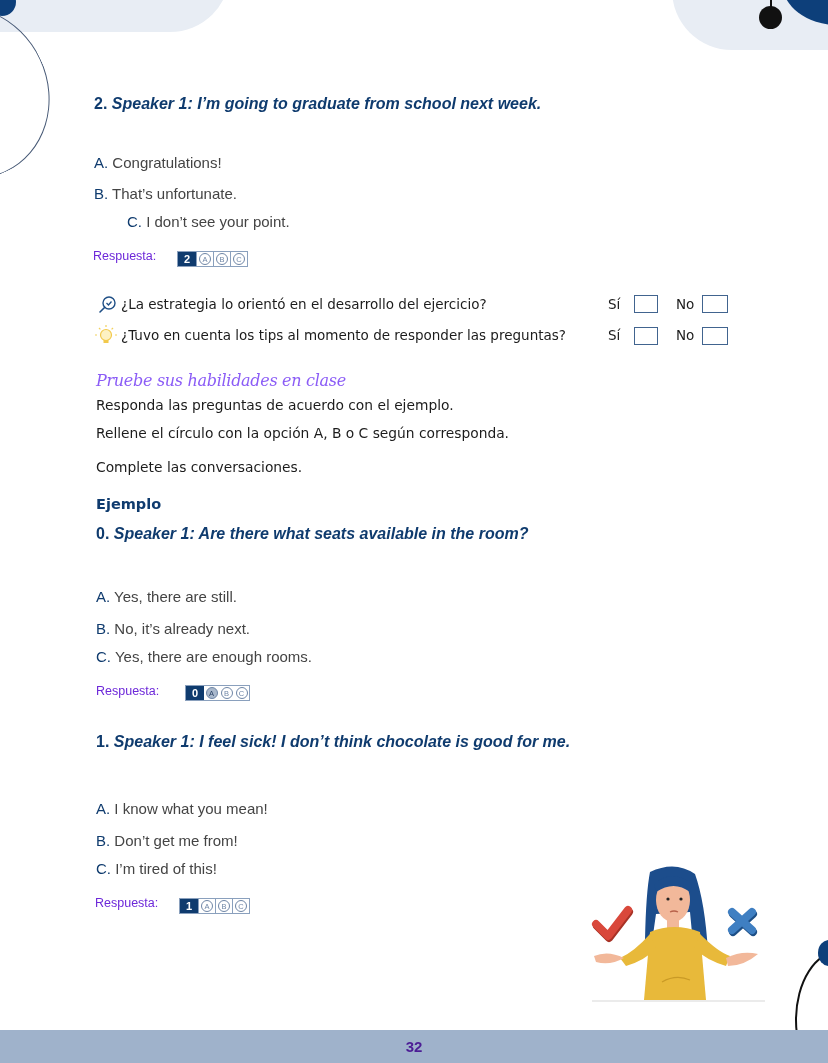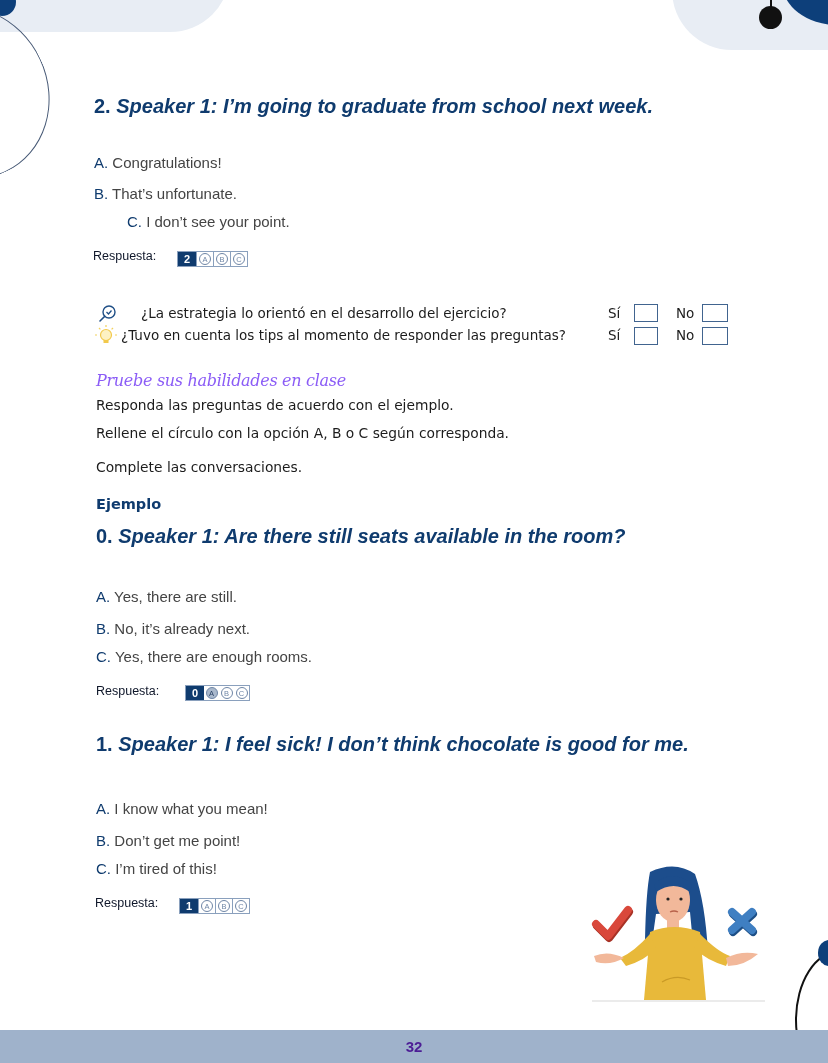--- a/index.html
+++ b/index.html
@@ -9,28 +9,28 @@
     .deco-top-left-pill { position: absolute; left: -40px; top: -40px; width: 270px; height: 72px; background: #e8edf4; border-radius: 0 0 60px 0; }
     .deco-top-left-dot { position: absolute; left: -12px; top: -12px; width: 28px; height: 28px; background: #0d3f7a; border-radius: 50%; }
     .deco-left-arc { position: absolute; left: -110px; top: 5px; width: 158px; height: 175px; border: 1.5px solid #4a5c78; border-radius: 50%; border-left-color: transparent; border-top-color: transparent; transform: rotate(-25deg); }
     .deco-top-right-pill { position: absolute; left: 672px; top: -60px; width: 220px; height: 110px; background: #e8edf4; border-radius: 0 0 0 60px; }
     .deco-top-right-blob { position: absolute; left: 782px; top: -60px; width: 110px; height: 85px; background: #0d3f7a; border-radius: 50%; }
     .deco-top-right-stem { position: absolute; left: 770px; top: 0; width: 2px; height: 10px; background: #111; }
     .deco-top-right-dot { position: absolute; left: 759px; top: 6px; width: 23px; height: 23px; background: #111; border-radius: 50%; }
     .deco-bottom-right-dot { position: absolute; left: 818px; top: 940px; width: 22px; height: 26px; background: #0d3f7a; border-radius: 50%; }
     .deco-bottom-right-arc { position: absolute; left: 795px; top: 950px; width: 90px; height: 140px; border: 2px solid #111; border-radius: 50%; }
 
-    .q-title { position: absolute; font-family: "Liberation Sans", sans-serif; font-size: 20px; font-weight: bold; color: #0f3b6e; }
+    .q-title { position: absolute; font-family: "Liberation Sans", sans-serif; font-size: 16px; font-weight: bold; color: #0f3b6e; }
     .q-title .num { font-style: normal; }
     .q-title .txt { font-style: italic; }
 
     .opt { position: absolute; left: 96px; font-family: "Liberation Sans", sans-serif; font-size: 15px; color: #444; }
     .opt .letter { color: #0f3b6e; }
 
-    .resp { position: absolute; font-family: "Liberation Sans", sans-serif; font-size: 12.5px; color: #0f172a; }
+    .resp { position: absolute; font-family: "Liberation Sans", sans-serif; font-size: 12.5px; color: #6d28d9; }
     .bubble-row { position: absolute; display: flex; height: 16px; border: 1px solid #8aa0bd; }
     .bubble-num { width: 18px; height: 100%; background: #0f3b6e; color: #fff; font-size: 11px; font-weight: bold; font-family: "Liberation Sans", sans-serif; display: flex; align-items: center; justify-content: center; }
     .bubble { width: 17px; height: 100%; display: flex; align-items: center; justify-content: center; border-left: 1px solid #8aa0bd; }
     .bubble span { width: 12px; height: 12px; border: 1px solid #6f86a6; border-radius: 50%; font-size: 7.5px; color: #6f86a6; font-family: "Liberation Sans", sans-serif; display: flex; align-items: center; justify-content: center; }
     .bubble.filled span { background: #a9b8cc; color: #2c4466; }
     .bubble-row.compact .bubble { border-left: none; width: 15px; }
 
     .survey-row { position: absolute; left: 98px; width: 640px; height: 22px; display: flex; align-items: center; font-family: "DejaVu Sans", sans-serif; font-size: 13.5px; color: #1c1c1c; }
     .survey-icon { width: 20px; height: 20px; margin-right: 3px; flex: 0 0 auto; }
     .survey-q { flex: 0 0 auto; }
@@ -82,21 +82,21 @@
       <span>A</span>
     </div>
   <div class="bubble">
       <span>B</span>
     </div>
   <div class="bubble">
       <span>C</span>
     </div>
 </div>
 
-<div class="survey-row" style="top:302px;gap:20px;">
+<div class="survey-row" style="top:293px;">
   <svg class="survey-icon" viewBox="0 0 20 20">
     <circle cx="11" cy="9" r="6" fill="none" stroke="#1f4f86" stroke-width="1.4"></circle>
     <line x1="6.8" y1="13.2" x2="2" y2="18" stroke="#1f4f86" stroke-width="1.6" stroke-linecap="round"></line>
     <polyline points="8.5,9 10.5,11 13.5,7.5" fill="none" stroke="#1f4f86" stroke-width="1.3"></polyline>
   </svg>
   <span class="survey-q">¿La estrategia lo orientó en el desarrollo del ejercicio?</span>
   <span class="si-label">Sí</span>
   <div class="si-box" style="top:2px;"></div>
   <span class="no-label">No</span>
   <div class="no-box" style="top:2px;"></div>
@@ -121,21 +121,21 @@
 </div>
 
 <div class="section-title">Pruebe sus habilidades en clase</div>
 <div class="instr" style="top:396px;">Responda las preguntas de acuerdo con el ejemplo.</div>
 <div class="instr" style="top:424px;">Rellene el círculo con la opción A, B o C según corresponda.</div>
 <div class="instr" style="top:458px;">Complete las conversaciones.</div>
 <div class="example-label">Ejemplo</div>
 
 <div class="q-title" style="left:96px; top:525px;">
   <span class="num">0.</span>
-  <span class="txt">Speaker 1: Are there still seats available in the room?</span>
+  <span class="txt">Speaker 1: Are there what seats available in the room?</span>
 </div>
 <div class="opt" style="top:588px;">
   <span class="letter">A.</span>
   <span>Yes, there are still.</span>
 </div>
 <div class="opt" style="top:620px;">
   <span class="letter">B.</span>
   <span>No, it’s already next.</span>
 </div>
 <div class="opt" style="top:648px;">
@@ -159,21 +159,21 @@
 <div class="q-title" style="left:96px; top:733px;">
   <span class="num">1.</span>
   <span class="txt">Speaker 1: I feel sick! I don’t think chocolate is good for me.</span>
 </div>
 <div class="opt" style="top:800px;">
   <span class="letter">A.</span>
   <span>I know what you mean!</span>
 </div>
 <div class="opt" style="top:832px;">
   <span class="letter">B.</span>
-  <span>Don’t get me point!</span>
+  <span>Don’t get me from!</span>
 </div>
 <div class="opt" style="top:860px;">
   <span class="letter">C.</span>
   <span>I’m tired of this!</span>
 </div>
 <div class="resp" style="left:95px; top:896px;">Respuesta:</div>
 <div class="bubble-row" style="left:179px; top:898px;">
   <div class="bubble-num">1</div>
   <div class="bubble">
       <span>A</span>

